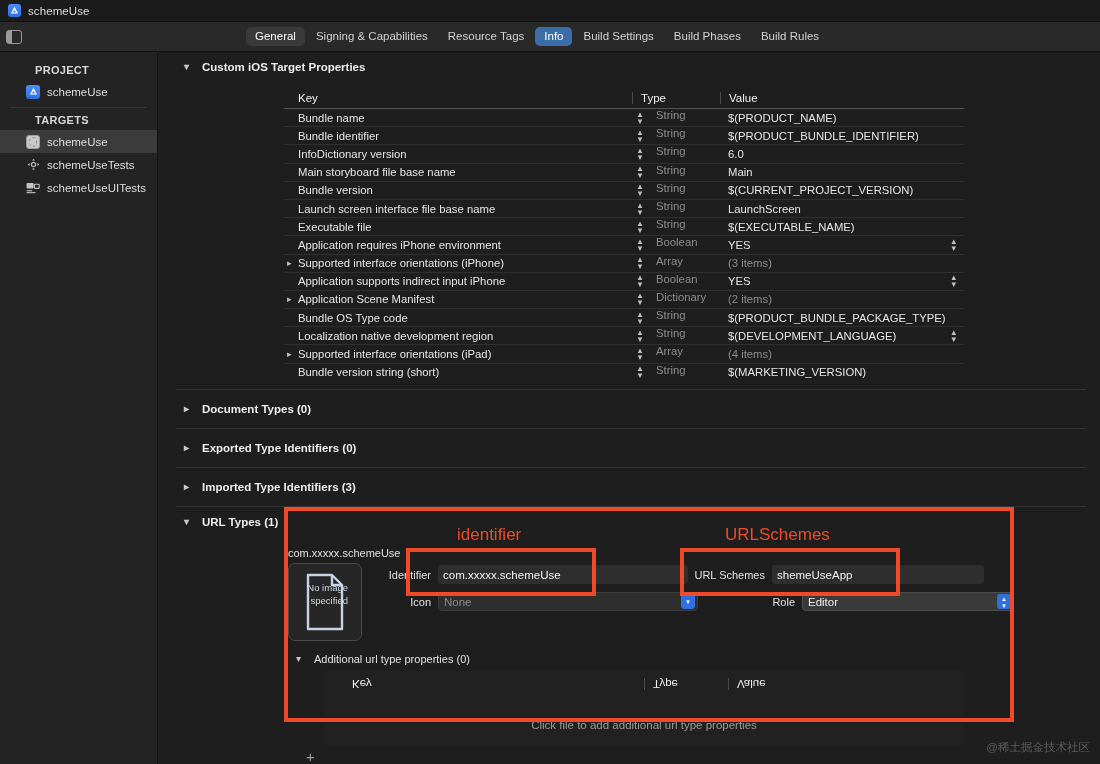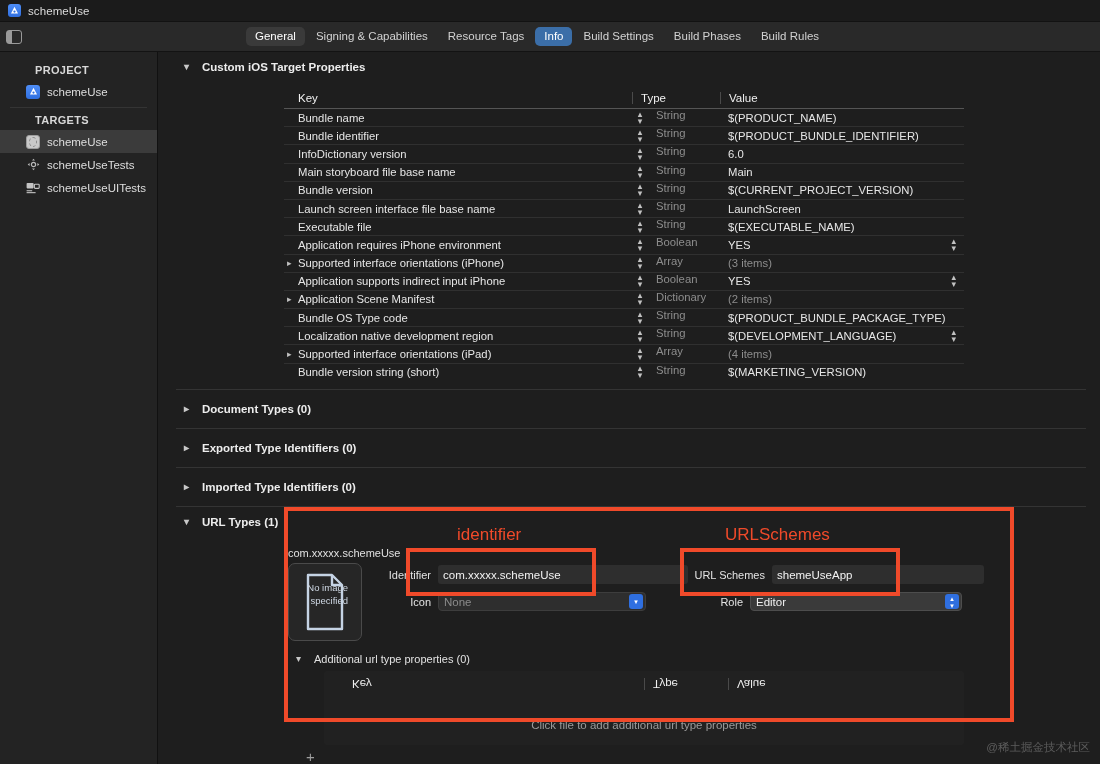--- a/index.html
+++ b/index.html
@@ -472,21 +472,21 @@
       <span>Document Types (0)</span>
     </div>
     <div class="divider"></div>
     <div class="csec">
       <span class="disc">▸</span>
       <span>Exported Type Identifiers (0)</span>
     </div>
     <div class="divider"></div>
     <div class="csec">
       <span class="disc">▸</span>
-      <span>Imported Type Identifiers (0)</span>
+      <span>Imported Type Identifiers (3)</span>
     </div>
     <div class="divider"></div>
 
     <div class="csec" style="height:30px">
       <span class="disc">▾</span>
       <span>URL Types (1)</span>
     </div>
 
     <div class="urlbody">
       <div class="bundle-label">com.xxxxx.schemeUse</div>
@@ -504,21 +504,21 @@
 
         <div class="fields">
           <div class="frow">
             <span class="flabel" style="width:66px">Identifier</span>
             <span class="ftext" style="width:250px">com.xxxxx.schemeUse</span>
             <span class="flabel" style="width:84px">URL Schemes</span>
             <span class="ftext" style="width:212px">shemeUseApp</span>
           </div>
           <div class="frow">
             <span class="flabel" style="width:66px">Icon</span>
-            <span class="fcombo placeholder" style="width:208px">
+            <span class="fcombo placeholder" style="width:260px">
               <span>None</span>
               <span class="combo-btn">▾</span>
             </span>
             <span class="flabel" style="width:104px">Role</span>
             <span class="fcombo" style="width:212px">
               <span>Editor</span>
               <span class="combo-btn">▴<br>▾</span>
             </span>
           </div>
         </div>

